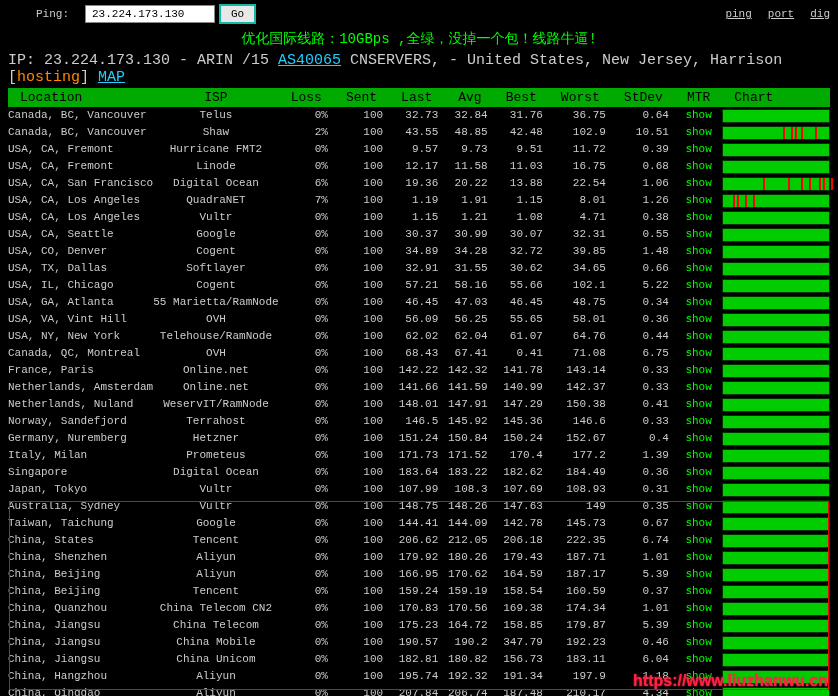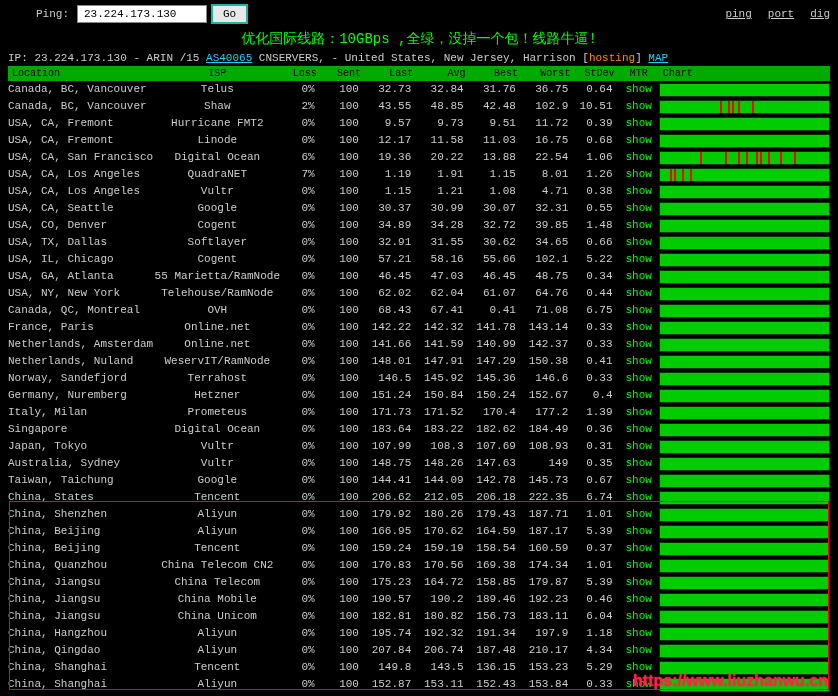--- a/index.html
+++ b/index.html
@@ -12,21 +12,21 @@
       height: 696px;
       overflow: hidden;
       position: relative;
     }
     .topbar {
       display: flex;
       align-items: center;
       padding: 4px 8px;
       gap: 4px;
     }
-    .ping-label { color: #ccc; margin-right: 4px; padding-left: 28px; }
+    .ping-label { color: #ccc; margin-right: 12px; padding-left: 28px; }
     .ip-input {
       background: #fff;
       border: 1px solid #888;
       padding: 2px 6px;
       font-family: inherit;
       font-size: 11px;
       width: 130px;
     }
     .go-btn {
       background: #e8e8e8;
@@ -48,38 +48,38 @@
     }
     .headline {
       color: #00ff00;
       text-align: center;
       font-size: 14px;
       padding: 2px 12px;
     }
     .info-line {
       color: #ccc;
       padding: 2px 8px;
-      font-size: 11px;
+      font-size: 15px;
     }
     .info-line .as-link { color: #22ccff; text-decoration: underline; cursor: pointer; }
     .info-line .hosting { color: #ff8800; }
     .info-line .map-link { color: #22ccff; text-decoration: underline; cursor: pointer; }
     .table-wrap { padding: 0 8px; }
     table {
       width: 100%;
       border-collapse: collapse;
       font-size: 11px;
     }
     thead tr { background: #00aa00; }
     thead th {
       text-align: left;
       color: #000;
       font-weight: normal;
-      padding: 2px 4px;
-      font-size: 10px;
+      padding: 2px 12px;
+      font-size: 13px;
     }
     tbody td {
       text-align: left;
       color: #ccc;
       font-size: 11px;
       line-height: 17px;
       white-space: nowrap;
     }
     .mtr-link { color: #00ff00; cursor: pointer; }
     .chart-cell {
@@ -363,20 +363,35 @@
           <td class="col-avg num">47.03</td>
           <td class="col-best num">46.45</td>
           <td class="col-worst num">48.75</td>
           <td class="col-stdev num">0.34</td>
           <td class="col-mtr"><span class="mtr-link">show</span></td>
           <td class="chart-cell">
             <div class="chart-bar"></div>
           </td>
         </tr>
         <tr>
+          <td class="col-loc">USA, VA, Vint Hill</td>
+          <td class="col-isp">OVH</td>
+          <td class="col-loss num">0%</td>
+          <td class="col-sent num">100</td>
+          <td class="col-last num">56.09</td>
+          <td class="col-avg num">56.25</td>
+          <td class="col-best num">55.65</td>
+          <td class="col-worst num">58.01</td>
+          <td class="col-stdev num">0.36</td>
+          <td class="col-mtr"><span class="mtr-link">show</span></td>
+          <td class="chart-cell">
+            <div class="chart-bar"></div>
+          </td>
+        </tr>
+        <tr>
           <td class="col-loc">USA, NY, New York</td>
           <td class="col-isp">Telehouse/RamNode</td>
           <td class="col-loss num">0%</td>
           <td class="col-sent num">100</td>
           <td class="col-last num">62.02</td>
           <td class="col-avg num">62.04</td>
           <td class="col-best num">61.07</td>
           <td class="col-worst num">64.76</td>
           <td class="col-stdev num">0.44</td>
           <td class="col-mtr"><span class="mtr-link">show</span></td>
@@ -639,21 +654,21 @@
             <div class="chart-bar"></div>
           </td>
         </tr>
         <tr>
           <td class="col-loc">China, Jiangsu</td>
           <td class="col-isp">China Mobile</td>
           <td class="col-loss num">0%</td>
           <td class="col-sent num">100</td>
           <td class="col-last num">190.57</td>
           <td class="col-avg num">190.2</td>
-          <td class="col-best num">189.46</td>
+          <td class="col-best num">347.79</td>
           <td class="col-worst num">192.23</td>
           <td class="col-stdev num">0.46</td>
           <td class="col-mtr"><span class="mtr-link">show</span></td>
           <td class="chart-cell">
             <div class="chart-bar"></div>
           </td>
         </tr>
         <tr>
           <td class="col-loc">China, Jiangsu</td>
           <td class="col-isp">China Unicom</td>

